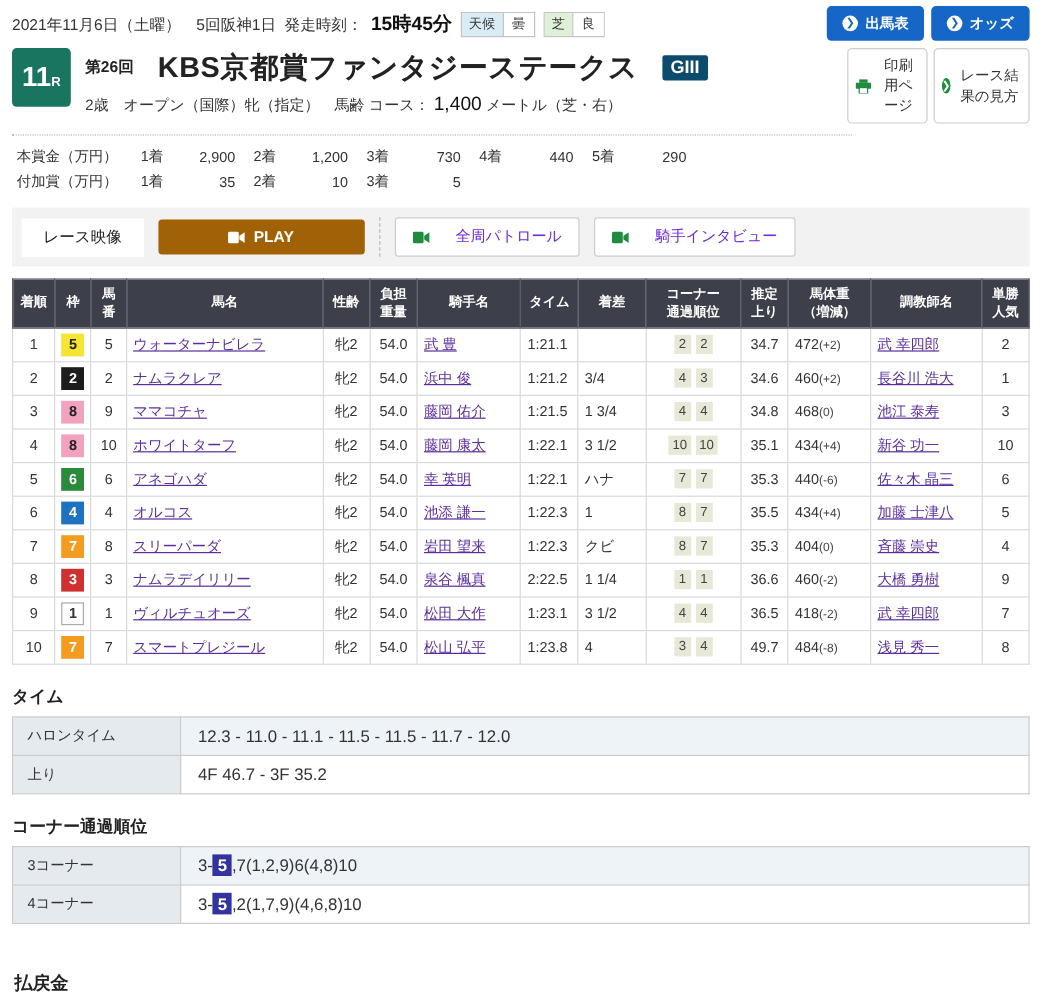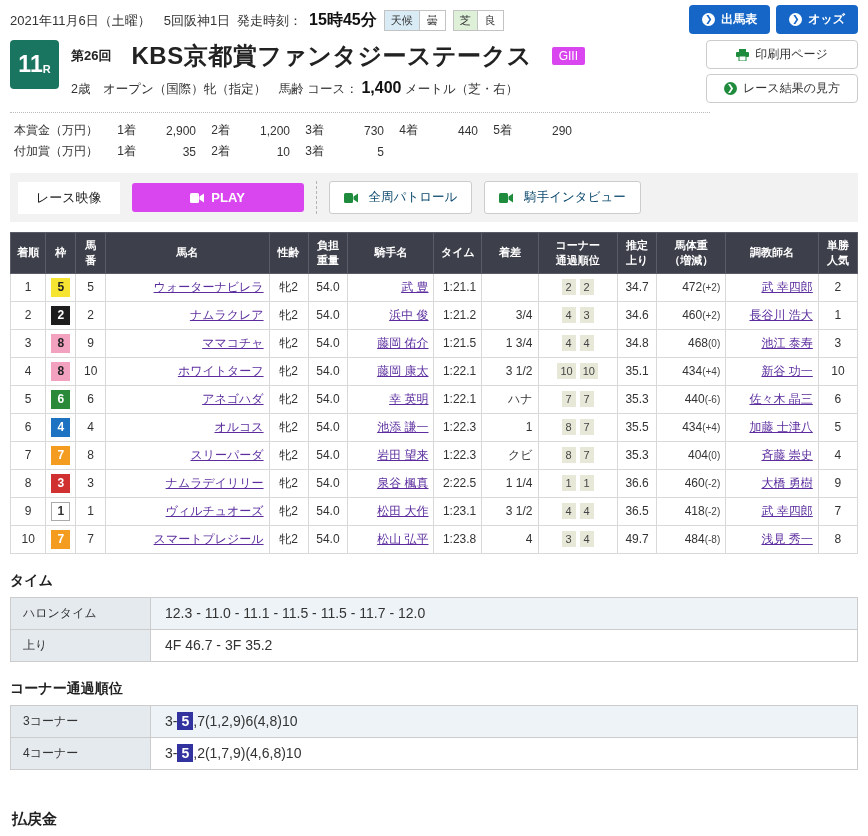--- a/index.html
+++ b/index.html
@@ -24,52 +24,52 @@
 
   
   .race-head { display:flex; justify-content:space-between; margin-top:6px; }
   .race-left { display:flex; gap:12px; }
   .race-no { width:49px; height:49px; background:#1a7560; color:#fff; border-radius:4px;
              display:flex; align-items:center; justify-content:center; font-size:23px; font-weight:bold; }
   .race-no .r { font-size:11px; margin-top:9px; }
   .race-title-line { display:flex; align-items:center; gap:20px; }
   .edition { font-size:13px; font-weight:bold; }
   .race-title { font-size:24px; font-weight:bold; margin:0; letter-spacing:.5px; }
-  .grade-badge { background:#d946ef; color:#fff; font-weight:normal; font-size:12px; padding:2px 7px; border-radius:2px; }
+  .grade-badge { background:#0c4a6e; color:#fff; font-weight:bold; font-size:15px; padding:2px 7px; border-radius:2px; }
   .race-cond { margin-top:7px; font-size:12.5px; color:#333; }
-  .course-num { font-size:16px; font-weight:bold; color:#111; }
-  .race-right { display:flex; flex-direction:column; gap:5px; width:152px; }
+  .course-num { font-size:16px; font-weight:normal; color:#111; }
+  .race-right { display:flex; flex-direction:row; gap:5px; width:152px; }
   .btn-white { border:1px solid #ccc; border-radius:4px; background:#fff; padding:5px 6px; text-align:center;
                font-size:12px; display:flex; align-items:center; justify-content:center; gap:6px; cursor:pointer; color:#333; }
   .dotted-sep { border-top:1px dotted #bbb; margin:9px 0 6px; width:700px; }
 
   
   .prize td { padding:1px 2px; font-size:12px; color:#333; }
   .prize .plabel { width:92px; }
   .prize .place { width:32px; text-align:right; }
   .prize .amt { width:58px; text-align:right; }
 
   
   .video-bar { background:#f2f2f2; padding:8px 8px; display:flex; align-items:center; gap:12px; margin-top:10px; }
   .btn-plain { background:#fff; padding:7px 18px; font-size:13px; cursor:pointer; }
-  .btn-play { background:#d946ef; color:#fff; width:172px; display:flex; align-items:center; justify-content:center;
+  .btn-play { background:#a16207; color:#fff; width:172px; display:flex; align-items:center; justify-content:center;
               gap:7px; border-radius:3px; padding:7px 0; font-weight:bold; font-size:13px; cursor:pointer; }
   .btn-video { background:#fff; border:1px solid #ccc; border-radius:3px; padding:7px 14px; display:flex;
-               align-items:center; gap:11px; font-size:12.5px; cursor:pointer; color:#0c4a6e; }
+               align-items:center; gap:22px; font-size:12.5px; cursor:pointer; color:#6d28d9; }
   .vsep { border-left:1px dashed #b5b5b5; align-self:stretch; }
   .cam-green { color:#1e8c3c; display:inline-flex; }
   .cam-white { color:#fff; display:inline-flex; }
 
   
   .results { width:100%; border-collapse:collapse; margin-top:10px; }
   .results th { background:#3d3f4a; color:#fff; font-size:11px; font-weight:bold; padding:5px 2px;
                 border:1px solid #5a5c68; white-space:pre-line; line-height:1.35; }
   .results td { border:1px solid #d9d9d9; padding:4px 5px; height:27px; font-size:12px; color:#333; }
   .results td.c { text-align:center; }
-  .results td.l { text-align:right;margin-top:28px; }
+  .results td.l { text-align:left;margin-top:28px; }
   .lnk { color:#5b2d9e; text-decoration:underline; }
   .waku { display:inline-block; width:19px; height:19px; line-height:19px; text-align:center;
           font-weight:bold; font-size:12px; }
   .waku[data-waku="1"] { background:#fff; color:#333; border:1px solid #aaa; line-height:17px; }
   .waku[data-waku="2"] { background:#1d1d1d; color:#fff; }
   .waku[data-waku="3"] { background:#d03030; color:#fff; }
   .waku[data-waku="4"] { background:#1d72c2; color:#fff; }
   .waku[data-waku="5"] { background:#f5e431; color:#222; }
   .waku[data-waku="6"] { background:#2a8a3a; color:#fff; }
   .waku[data-waku="7"] { background:#f39c1f; color:#fff; }

